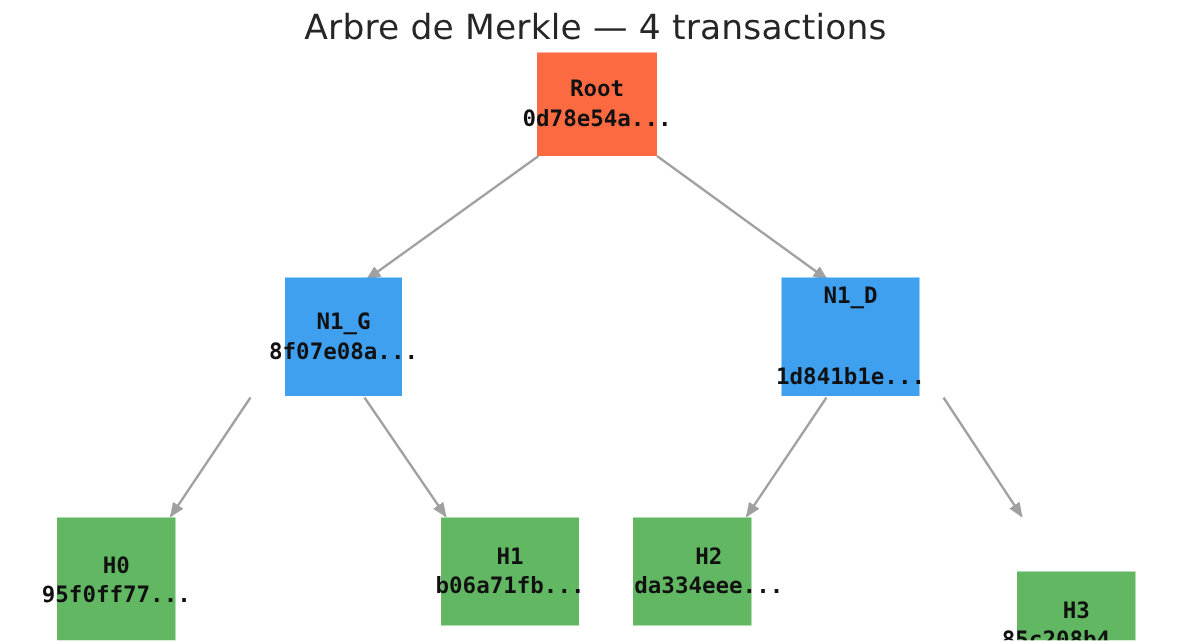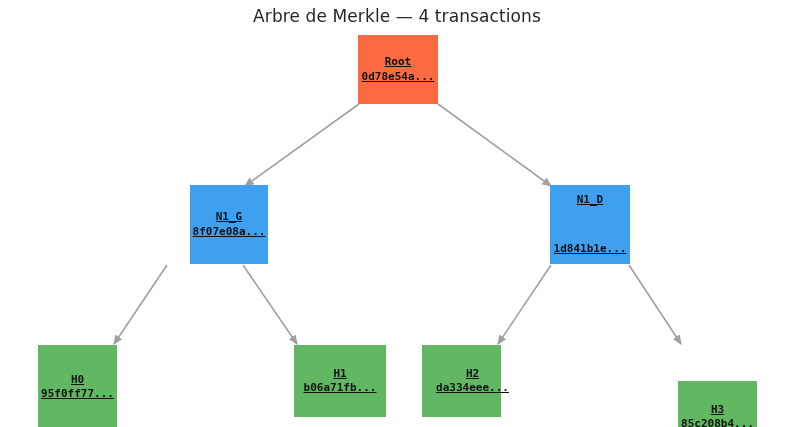--- a/index.html
+++ b/index.html
@@ -14,46 +14,45 @@
     background: #ffffff;
     overflow: hidden;
     font-family: "DejaVu Sans", sans-serif;
   }
   #title {
     position: absolute;
     left: 0;
     top: 6px;
     width: 794px;
     text-align: center;
-    font-size: 17px;
+    font-size: 23px;
     color: #262626;
     font-family: "DejaVu Sans", sans-serif;
     letter-spacing: 0.1px;
   }
   #edges {
     position: absolute;
     left: 0;
     top: 0;
     width: 794px;
     height: 427px;
   }
   .node {
     position: absolute;
     display: flex;
     flex-direction: column;
     align-items: center;
     justify-content: center;
     box-sizing: border-box;
     font-family: "DejaVu Sans Mono", monospace;
     font-weight: bold;
-    font-size: 11px;
+    font-size: 15px;
     color: #111111;
     line-height: 1.28;
     text-align: center;
-    text-decoration: underline;
   }
   .node .nlabel { display: block; }
   .node .nhash { display: block; }
 </style>
 </head>
 <body>
 
 <div id="canvas" style="background: rgb(255, 255, 255);">
 
   <div id="title" style="color: rgb(38, 38, 38);">Arbre de Merkle — 4 transactions</div>
@@ -77,21 +76,21 @@
   <div class="node" id="node-root" style="left: 358px; top: 35px; width: 80px; height: 69px; background: rgb(252, 106, 66);">
     <span class="nlabel">Root</span>
     <span class="nhash">0d78e54a...</span>
   </div>
 
   <div class="node" id="node-n1g" style="left: 166px; top: 185px; width: 78px; height: 79px; background: rgb(63, 160, 240); margin-left: 24px;">
     <span class="nlabel">N1_G</span>
     <span class="nhash">8f07e08a...</span>
   </div>
 
-  <div class="node" id="node-n1d" style="left: 550px; top: 185px; width: 80px; height: 79px; background: rgb(63, 160, 240); gap: 34px;">
+  <div class="node" id="node-n1d" style="left: 521px; top: 185px; width: 92px; height: 79px; background: rgb(63, 160, 240); gap: 34px;">
     <span class="nlabel">N1_D</span>
     <span class="nhash">1d841b1e...</span>
   </div>
 
   <div class="node" id="node-h0" style="left: 38px; top: 345px; width: 79px; height: 84px; background: rgb(98, 184, 98);">
     <span class="nlabel">H0</span>
     <span class="nhash">95f0ff77...</span>
   </div>
 
   <div class="node" id="node-h1" style="left: 294px; top: 345px; width: 92px; height: 72px; background: rgb(98, 184, 98);">

